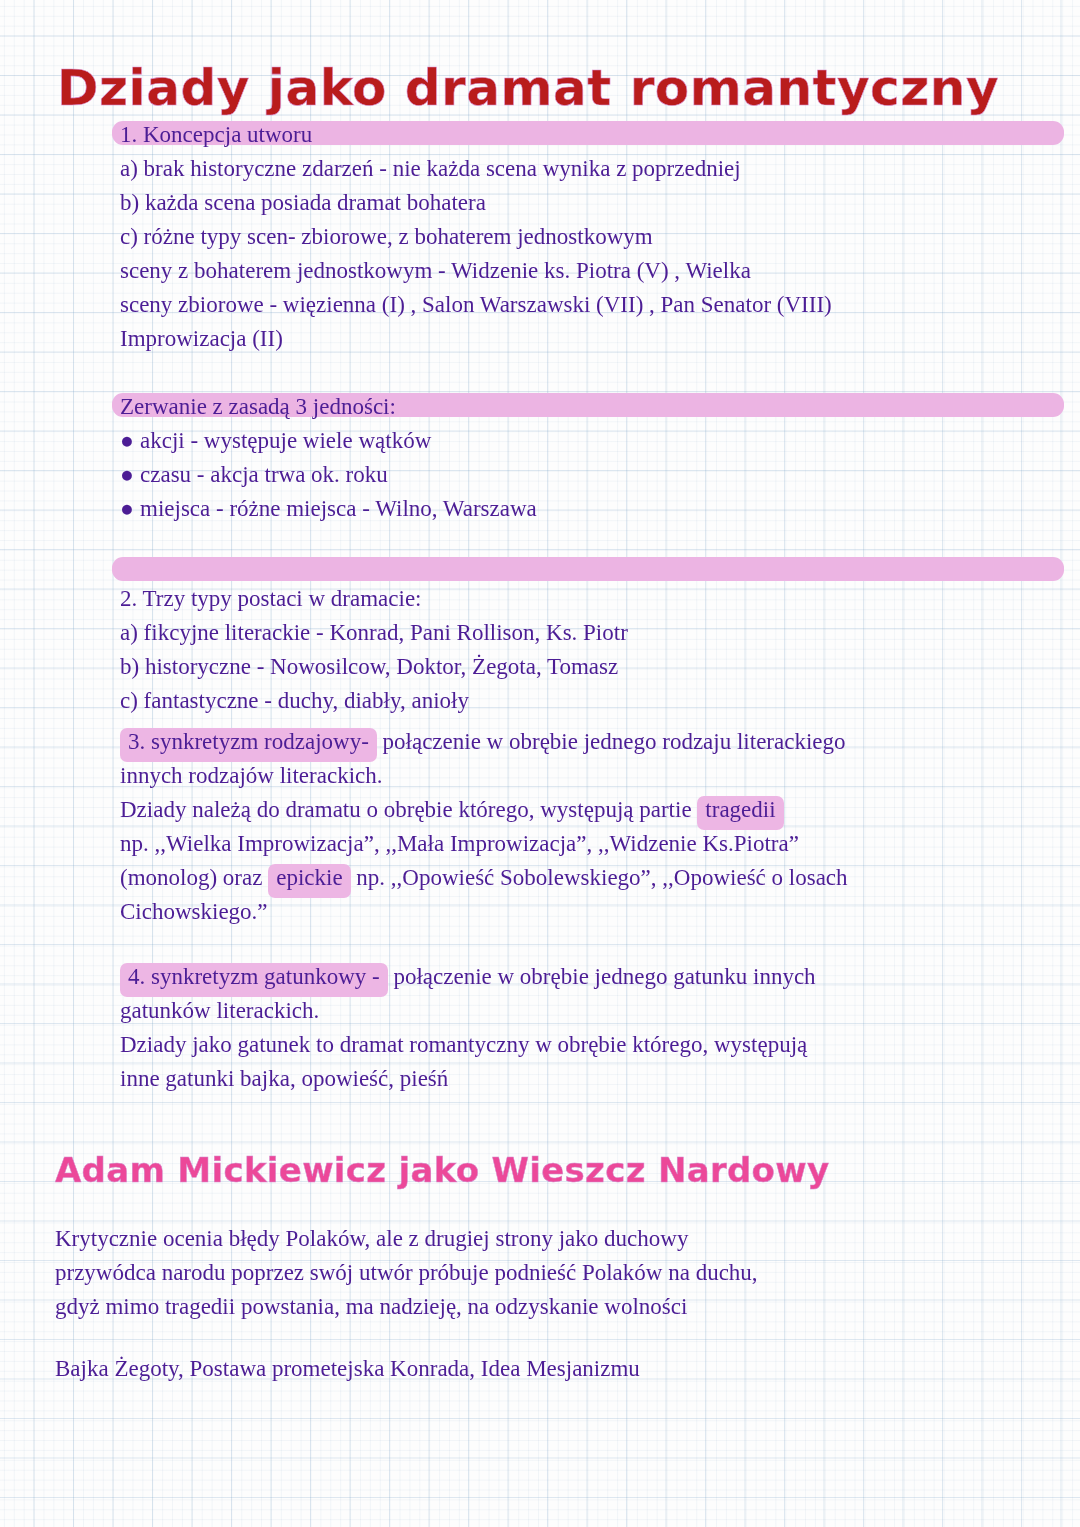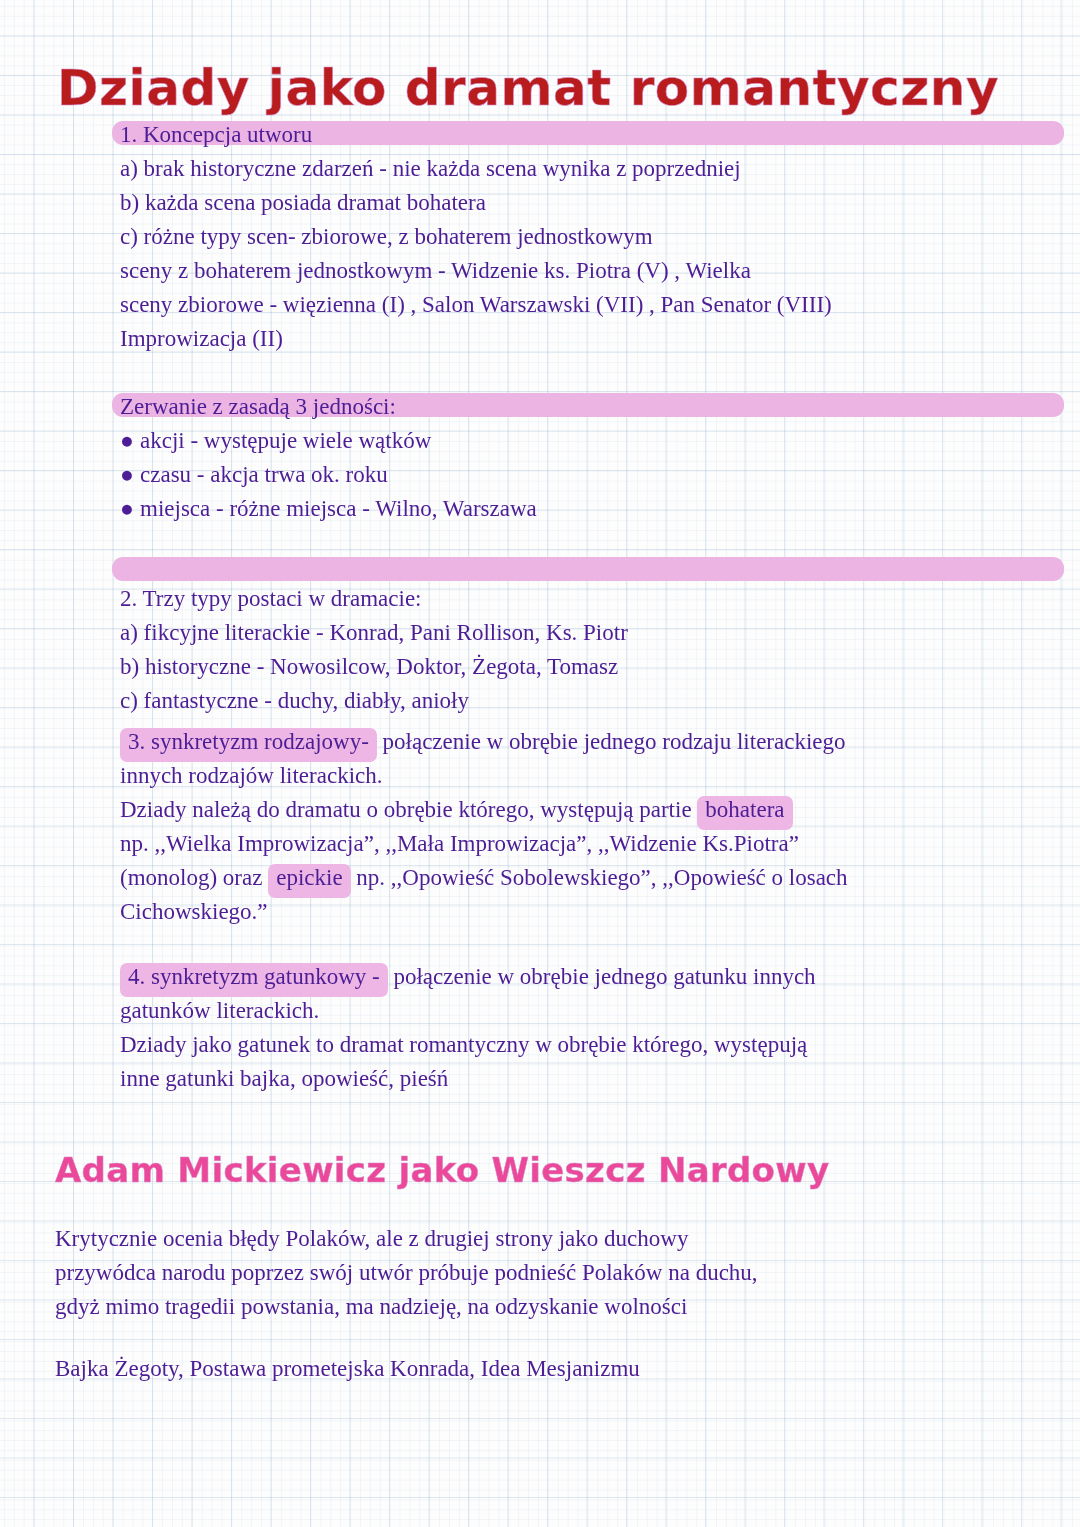--- a/index.html
+++ b/index.html
@@ -151,21 +151,21 @@
   </div>
 
   <div class="body-block sec4">
     <p class="wrap">
       <span class="hl">3. synkretyzm rodzajowy-</span>
       <span>połączenie w obrębie jednego rodzaju literackiego</span>
     </p>
     <p>innych rodzajów literackich.</p>
     <p>
       <span>Dziady należą do dramatu o obrębie którego, występują partie</span>
-      <span class="hl">bohatera</span>
+      <span class="hl">tragedii</span>
     </p>
     <p>np. ,,Wielka Improwizacja”, ,,Mała Improwizacja”, ,,Widzenie Ks.Piotra”</p>
     <p>
       <span>(monolog) oraz</span>
       <span class="hl">epickie</span>
       <span>np. ,,Opowieść Sobolewskiego”, ,,Opowieść o losach</span>
     </p>
     <p>Cichowskiego.”</p>
   </div>
 

